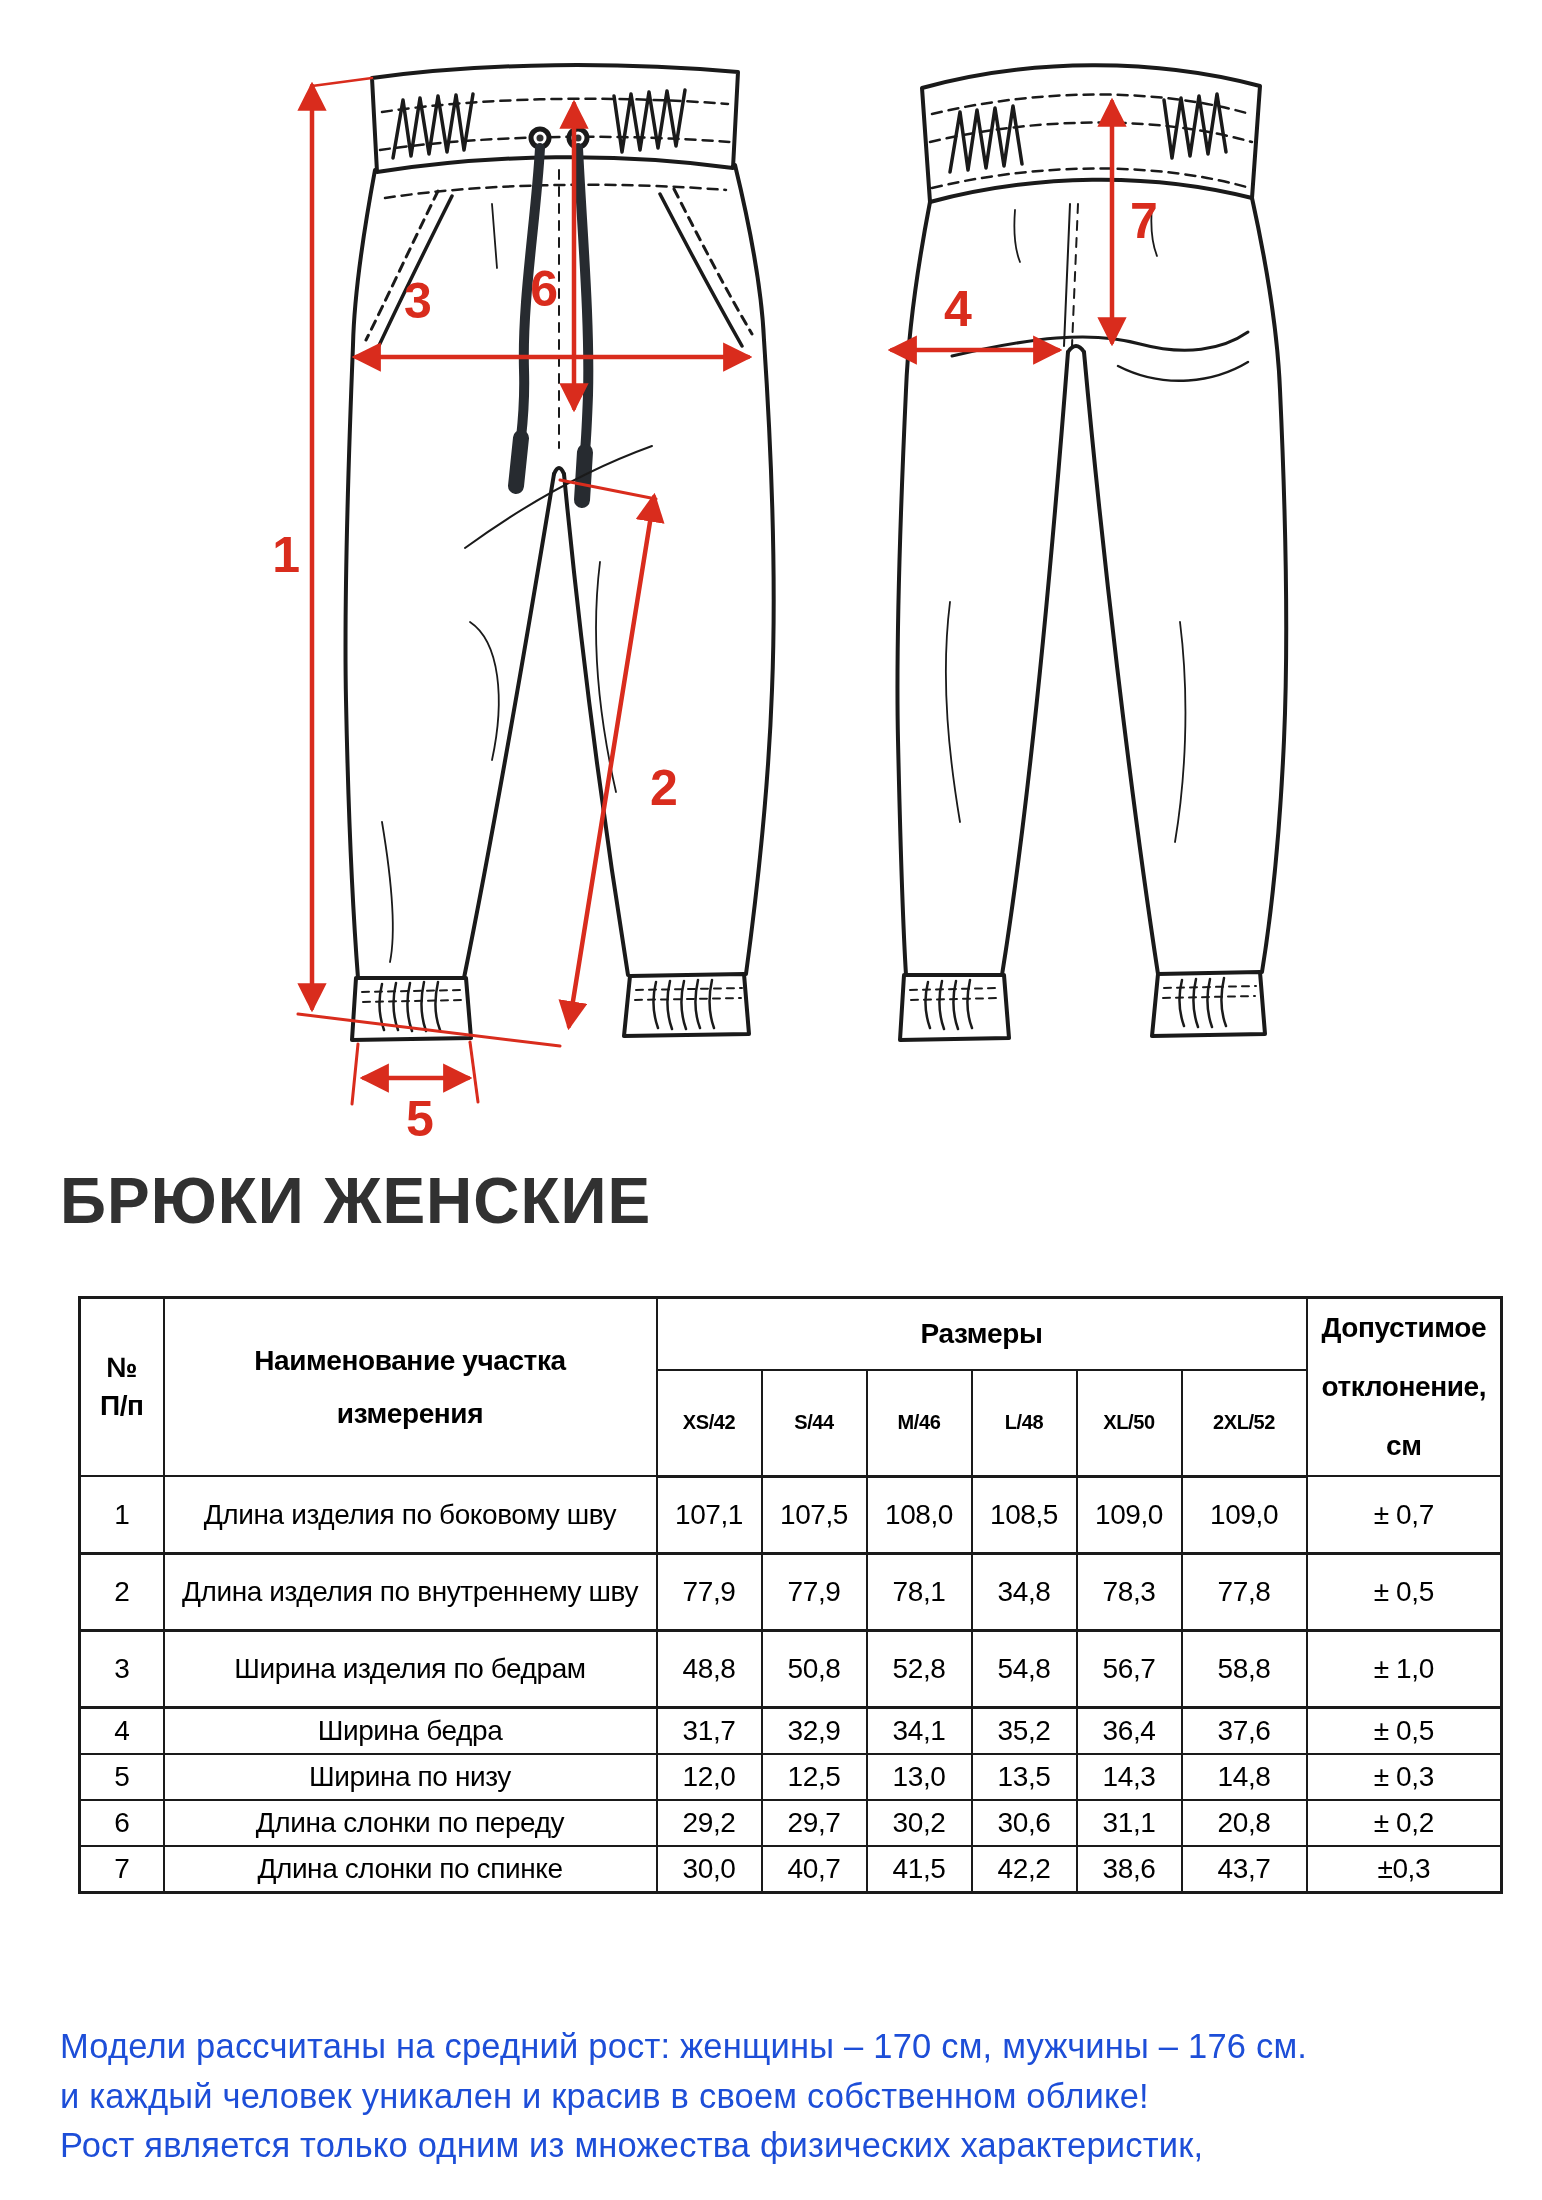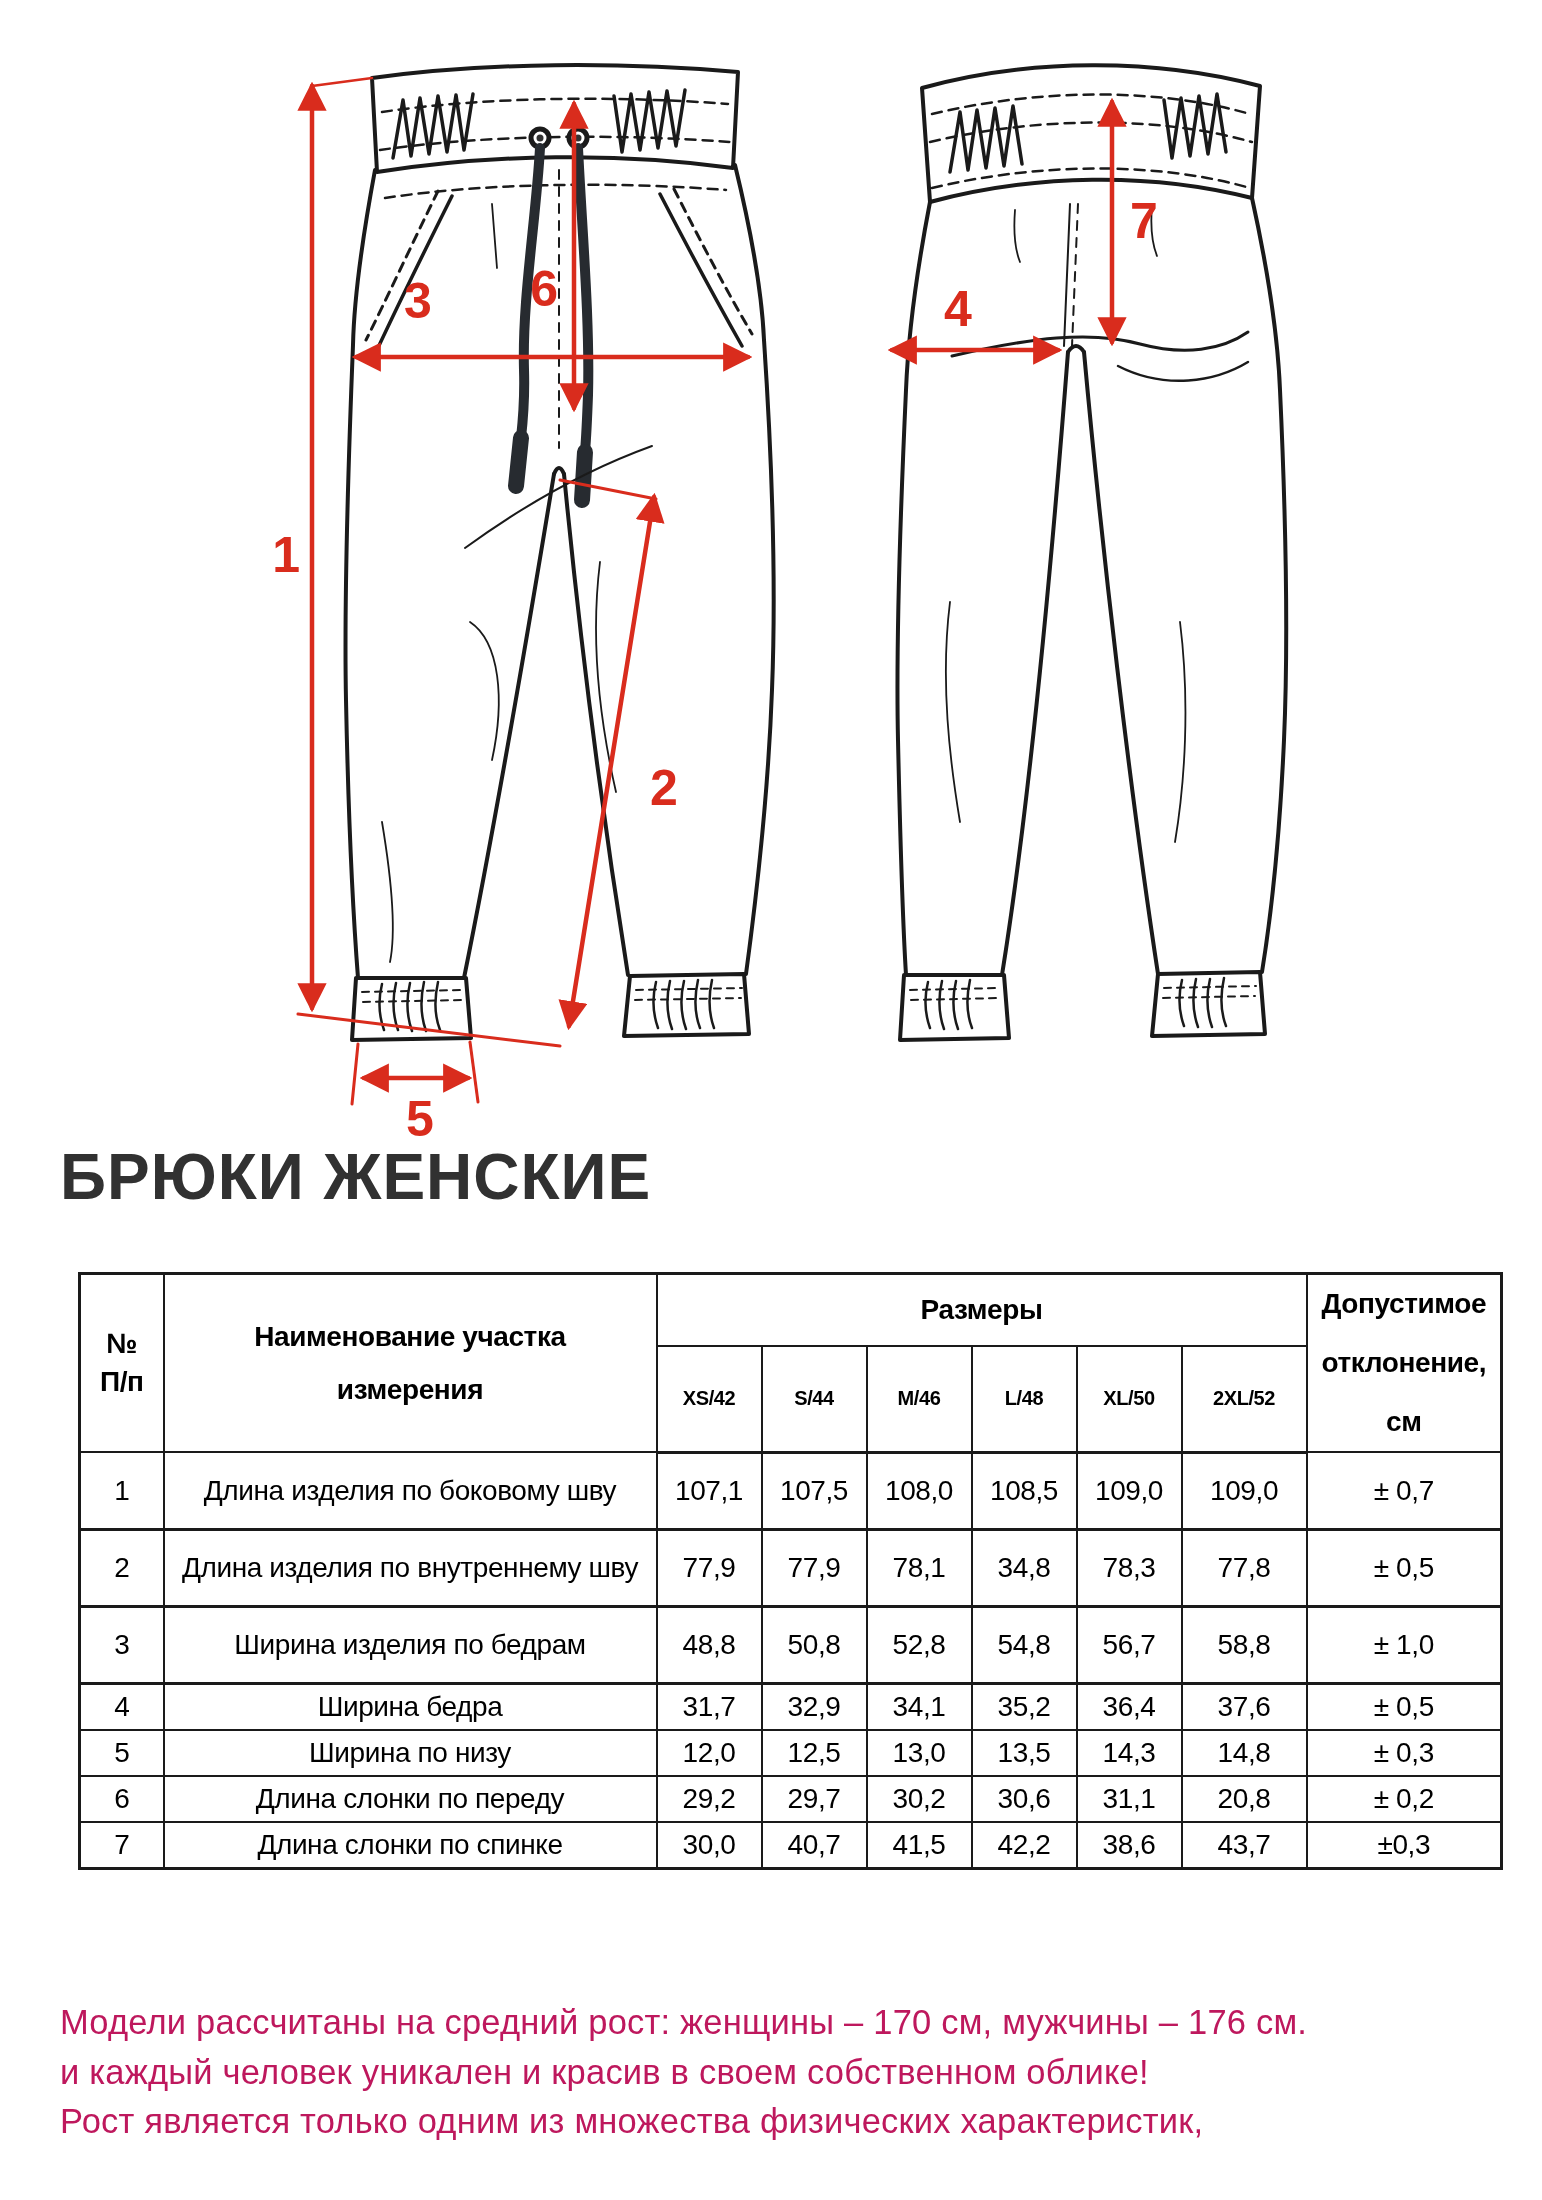--- a/index.html
+++ b/index.html
@@ -5,21 +5,21 @@
   html,body{margin:0;padding:0;background:#ffffff;}
   body{width:1542px;font-family:"Liberation Sans",sans-serif;color:#000;}
   .page{position:relative;width:1542px;height:2200px;background:#fff;overflow:hidden;}
 
   
   .figure{width:1542px;height:1140px;}
   .figure svg{display:block;}
 
   
   h1.title{
-    margin:0 0 0 60px;
+    margin:24px 0 0 60px;
     font-size:64px;
     font-weight:800;
     letter-spacing:1px;
     color:#313131;
   }
 
   
   table.size-table{
     border-collapse:collapse;
     margin:58px 0 0 78px;
@@ -48,21 +48,21 @@
   td.c-name{text-align:left;padding-left:12px;}
   td.c-tol{font-weight:400;font-size:30px;}
   tr.sep-thick td{border-bottom-width:3px;}
   tr.hdr2 th{border-bottom-width:3px;}
 
   
   .note{
     margin:128px 0 0 60px;
     font-size:34.5px;
     line-height:1.44;
-    color:#be185d;
+    color:#1d4ed8;
     letter-spacing:0.2px;
   }
 </style>
 </head>
 <body>
 
 <div class="page">
 
   <div class="figure">
     <svg width="1542" height="1140" viewBox="0 0 1542 1140" xmlns="http://www.w3.org/2000/svg">

